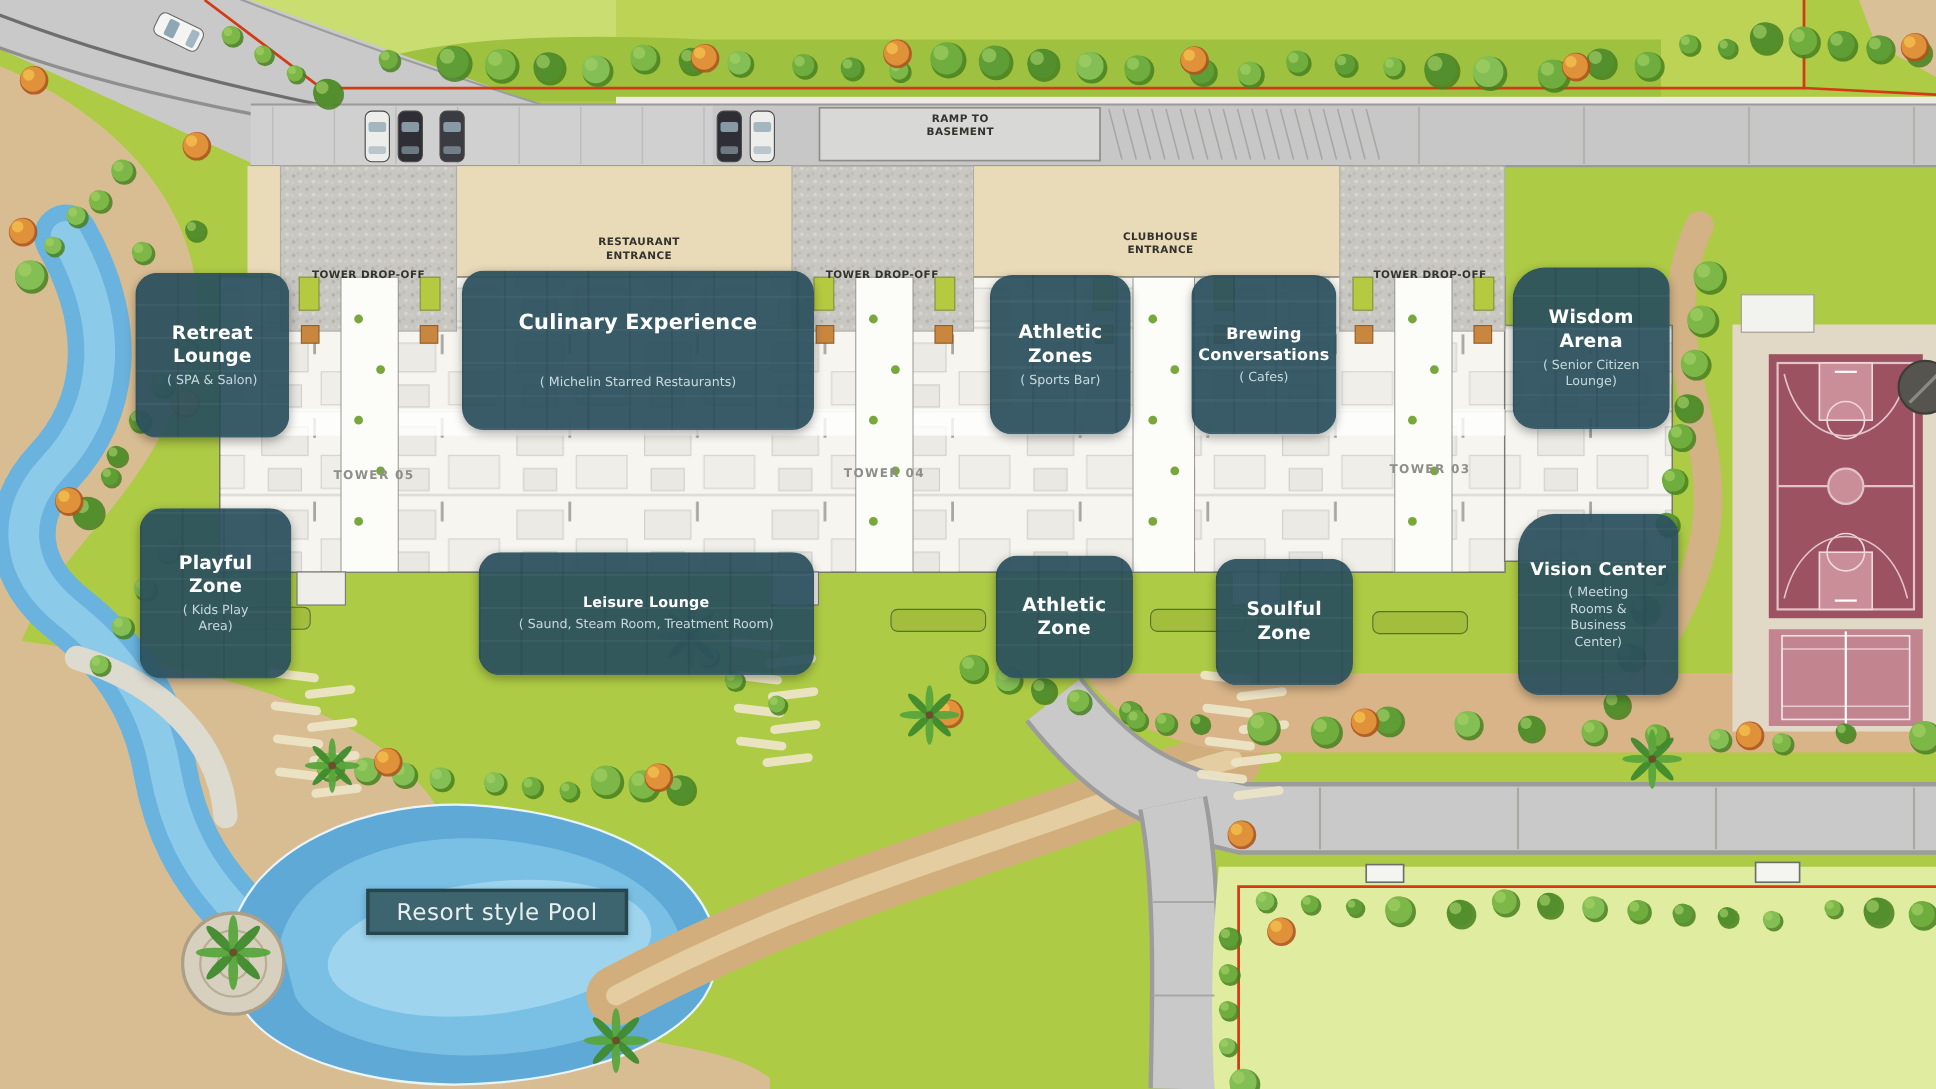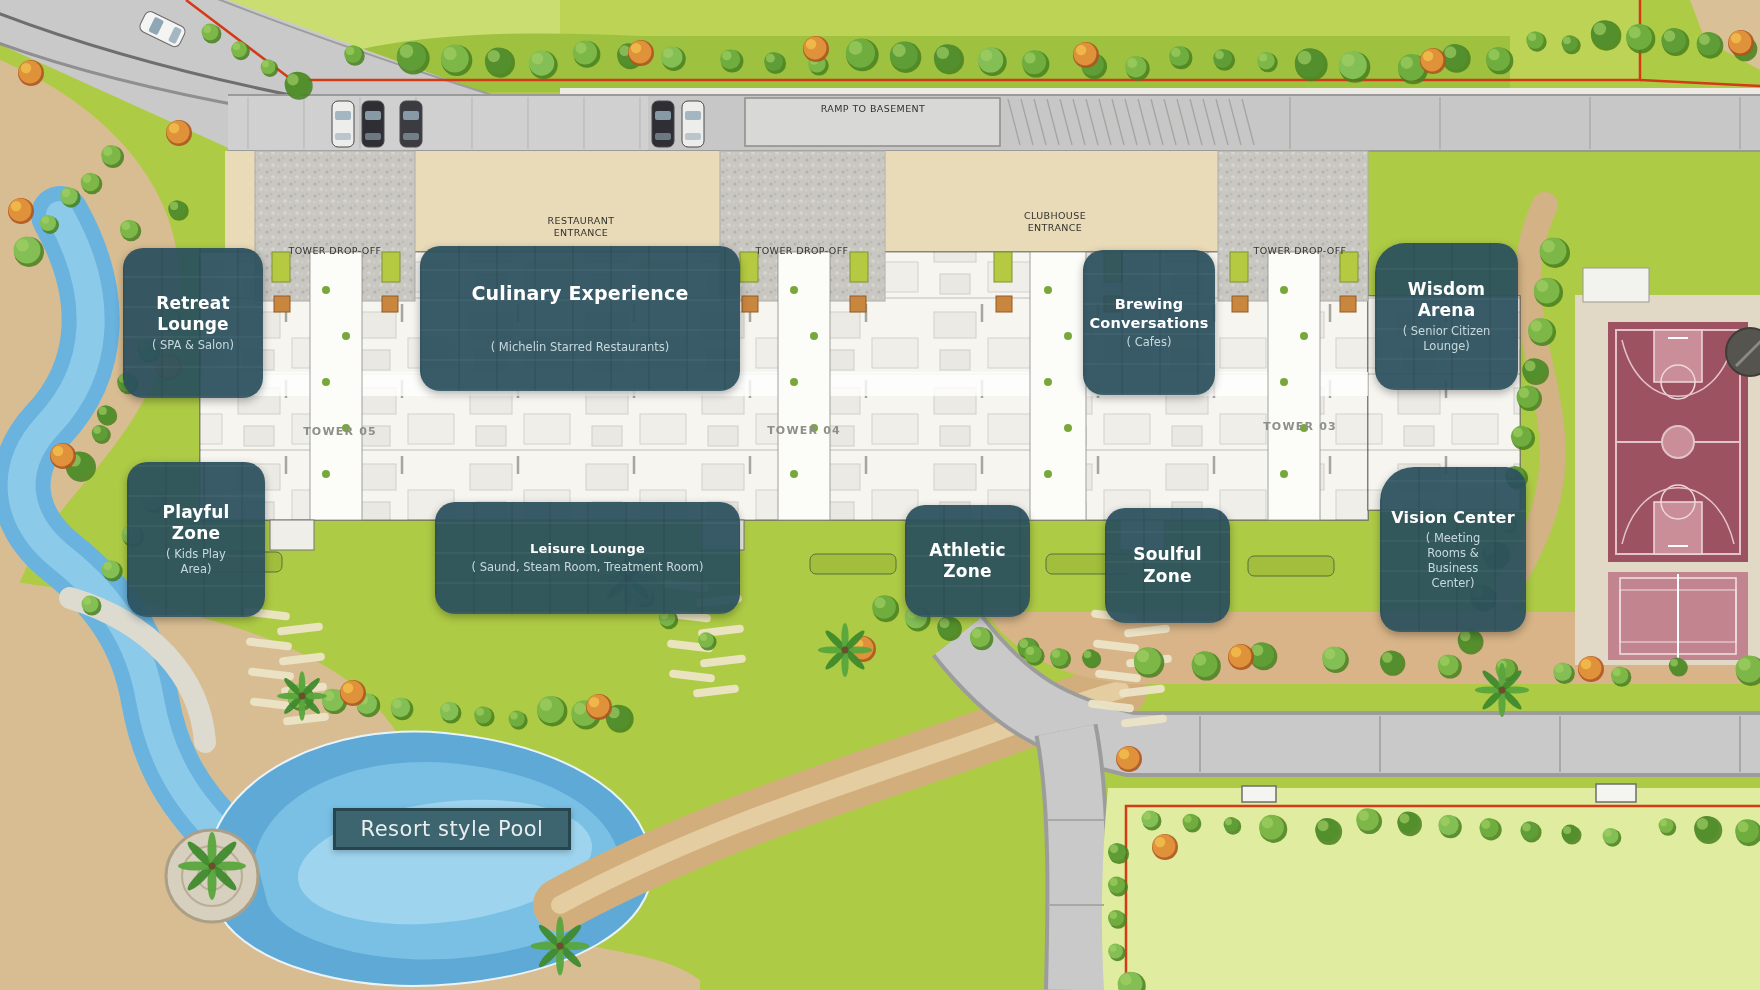--- a/index.html
+++ b/index.html
@@ -28,21 +28,21 @@
   .co-playful {left:127px;top:462px;width:138px;height:155px;padding:0 28px;}
   .co-leisure {left:435px;top:502px;width:305px;height:112px;}
   .co-leisure .co-title{font-size:13px;}
   .co-athzone {left:905px;top:505px;width:125px;height:112px;}
   .co-soulful {left:1105px;top:508px;width:125px;height:115px;}
   .co-vision  {left:1380px;top:467px;width:146px;height:165px;border-top-left-radius:34px;align-items:center;}
   .co-vision .co-title{font-size:16px;}
   .co-vision .co-sub{max-width:86px;}
 
   
-  .map-lbl{position:absolute;font-weight:normal;font-size:9.5px;line-height:1.3;
+  .map-lbl{position:absolute;font-weight:bold;font-size:9.5px;line-height:1.3;
            color:#33332e;text-align:center;letter-spacing:.4px;}
   .lbl-ramp{left:818px;top:103px;width:110px;}
   .lbl-rest-ent{left:526px;top:215px;width:110px;}
   .lbl-club-ent{left:1000px;top:210px;width:110px;}
   .lbl-td1{left:270px;top:245px;width:130px;}
   .lbl-td2{left:737px;top:245px;width:130px;}
   .lbl-td3{left:1230px;top:245px;width:140px;}
   .lbl-tower{position:absolute;font-weight:bold;font-size:11px;color:#8f8f8a;
              letter-spacing:1.2px;text-align:center;}
   .lbl-t05{left:300px;top:425px;width:80px;}
@@ -774,20 +774,24 @@
 </svg>
 
 <div class="callout co-retreat">
   <div class="co-title">Retreat Lounge</div>
   <div class="co-sub">( SPA &amp; Salon)</div>
 </div>
 <div class="callout co-culinary">
   <div class="co-title">Culinary Experience</div>
   <div class="co-sub">( Michelin Starred Restaurants)</div>
 </div>
+<div class="callout co-athzones">
+  <div class="co-title">Athletic Zones</div>
+  <div class="co-sub">( Sports Bar)</div>
+</div>
 <div class="callout co-brewing">
   <div class="co-title">Brewing Conversations</div>
   <div class="co-sub">( Cafes)</div>
 </div>
 <div class="callout co-wisdom">
   <div class="co-title">Wisdom Arena</div>
   <div class="co-sub">( Senior Citizen Lounge)</div>
 </div>
 <div class="callout co-playful">
   <div class="co-title">Playful Zone</div>

